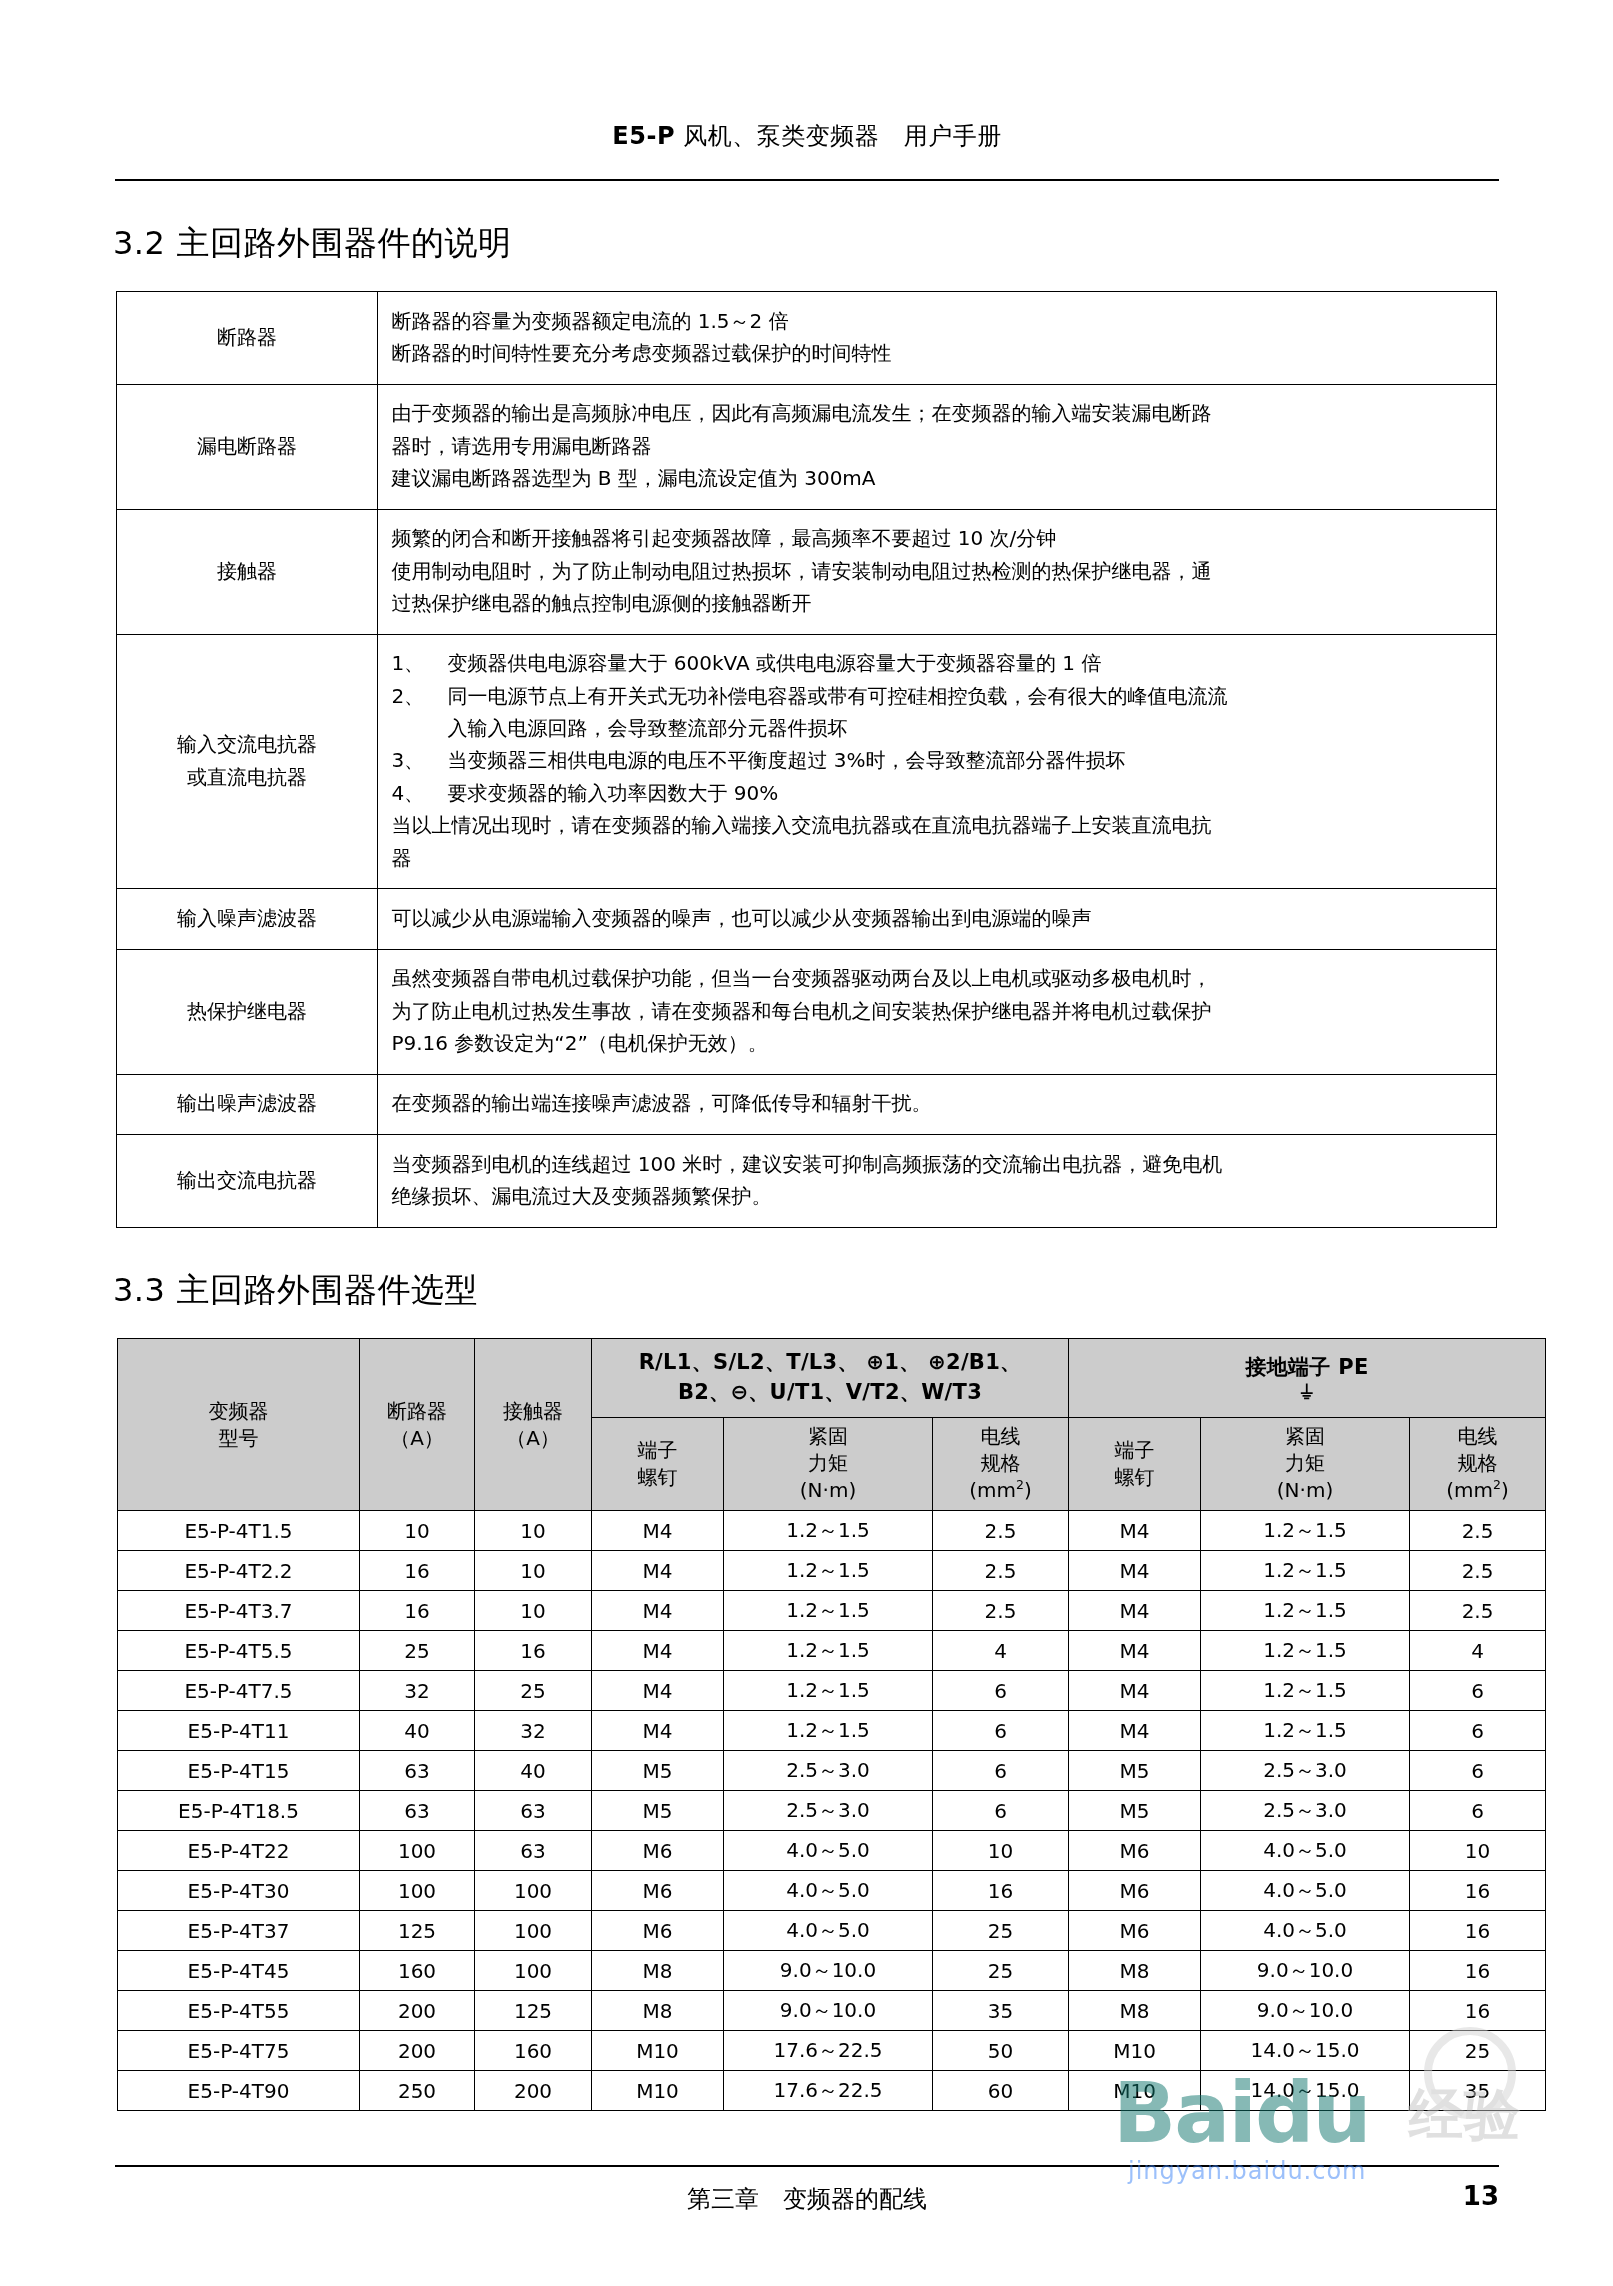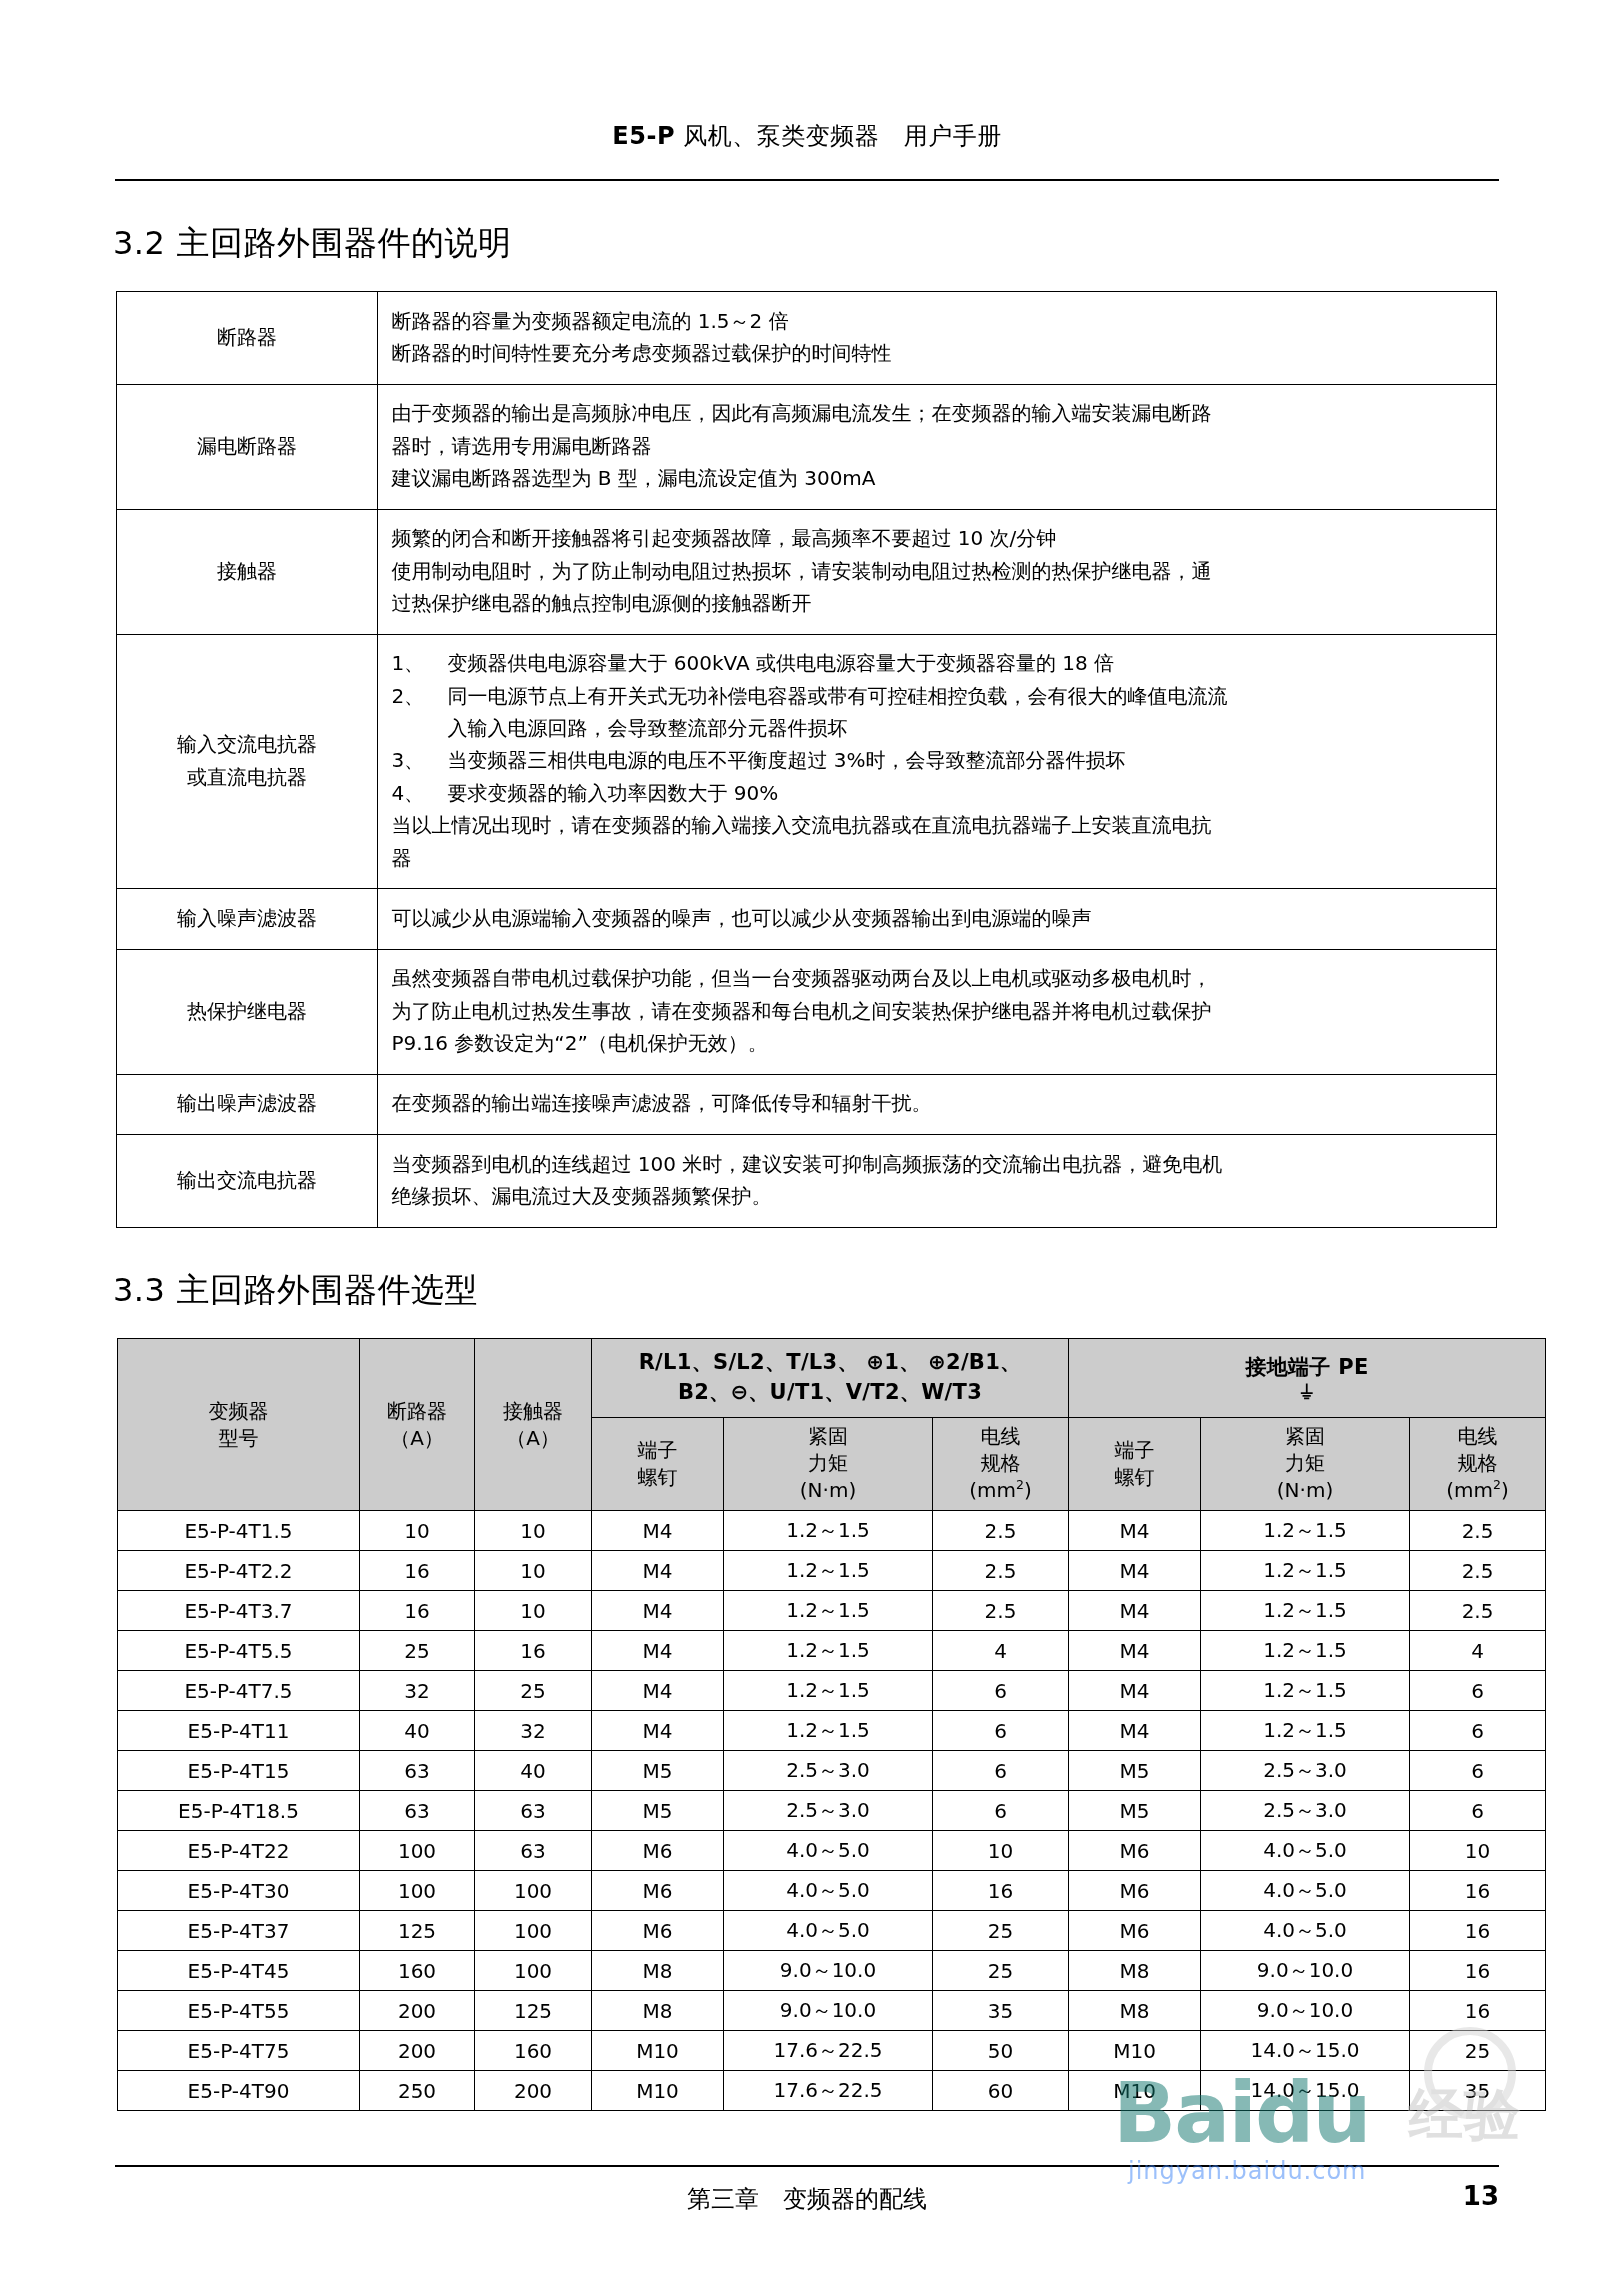--- a/index.html
+++ b/index.html
@@ -194,21 +194,21 @@
           <span class="ln">过热保护继电器的触点控制电源侧的接触器断开</span>
         </td>
       </tr>
 
       <tr>
         <td class="name">
           <span style="display:block">输入交流电抗器</span>
           <span style="display:block">或直流电抗器</span>
         </td>
         <td class="body">
-          <span class="numline"><span class="mk">1、</span><span>变频器供电电源容量大于 600kVA 或供电电源容量大于变频器容量的 18 倍</span></span>
+          <span class="numline"><span class="mk">1、</span><span>变频器供电电源容量大于 600kVA 或供电电源容量大于变频器容量的 1 倍</span></span>
           <span class="numline"><span class="mk">2、</span><span>同一电源节点上有开关式无功补偿电容器或带有可控硅相控负载，会有很大的峰值电流流</span></span>
           <span class="cont">入输入电源回路，会导致整流部分元器件损坏</span>
           <span class="numline"><span class="mk">3、</span><span>当变频器三相供电电源的电压不平衡度超过 3%时，会导致整流部分器件损坏</span></span>
           <span class="numline"><span class="mk">4、</span><span>要求变频器的输入功率因数大于 90%</span></span>
           <span class="ln">当以上情况出现时，请在变频器的输入端接入交流电抗器或在直流电抗器端子上安装直流电抗</span>
           <span class="ln">器</span>
         </td>
       </tr>
 
       <tr>

